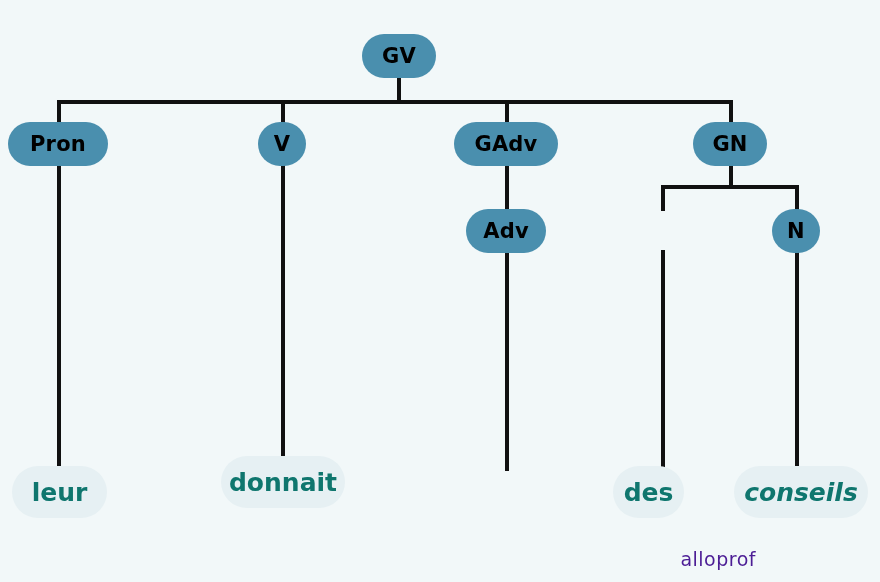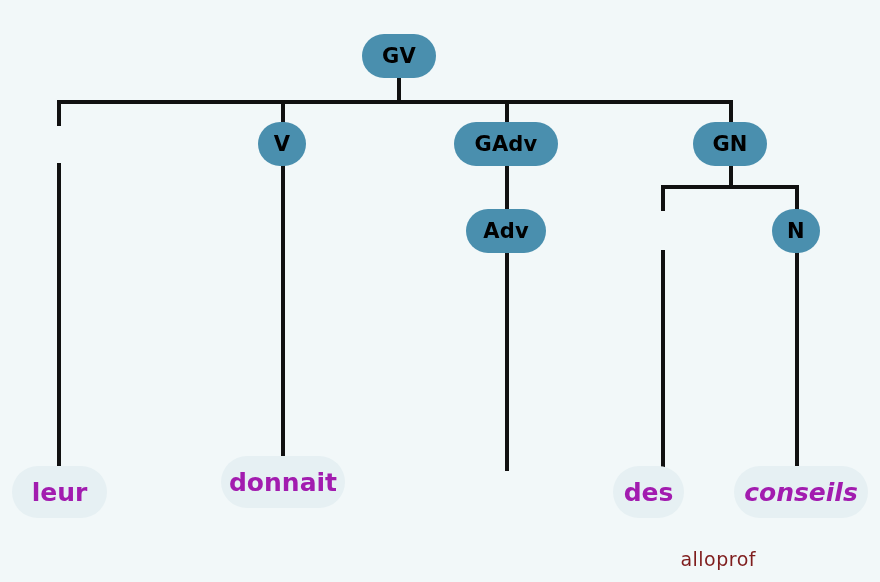--- a/index.html
+++ b/index.html
@@ -41,38 +41,38 @@
     letter-spacing: 0.2px;
     line-height: 1;
     white-space: nowrap;
     z-index: 3;
   }
 
   
   .leaf {
     position: absolute;
     background: #e6f0f3;
-    color: #a21caf;
+    color: #0f766e;
     border-radius: 999px;
     display: flex;
     align-items: center;
     justify-content: center;
     font-weight: bold;
     font-size: 25px;
     line-height: 1;
     white-space: nowrap;
     z-index: 3;
   }
 
   
   #logo {
     position: absolute;
     right: 16px;
     bottom: 12px;
-    color: #7f1d1d;
+    color: #4c1d95;
     font-size: 19px;
     letter-spacing: 0.5px;
     font-family: "DejaVu Sans", sans-serif;
     z-index: 4;
   }
 </style>
 </head>
 <body>
 
 <div id="tree-canvas">
@@ -96,20 +96,23 @@
   <div class="edge edge-v" style="left:57px; top:163px; height:308px;"></div>
   <div class="edge edge-v" style="left:281px; top:163px; height:308px;"></div>
   <div class="edge edge-v" style="left:505px; top:250px; height:221px;"></div>
   <div class="edge edge-v" style="left:661px; top:250px; height:221px;"></div>
   <div class="edge edge-v" style="left:795px; top:250px; height:221px;"></div>
 
   <div class="node" style="left:362px; top:34px; width:74px; height:44px;">
     <span>GV</span>
   </div>
 
+  <div class="node" style="left:8px; top:122px; width:100px; height:44px;">
+    <span>Pron</span>
+  </div>
 
   <div class="node" style="left:258px; top:122px; width:48px; height:44px;">
     <span>V</span>
   </div>
 
   <div class="node" style="left:693px; top:122px; width:74px; height:44px;">
     <span>GN</span>
   </div>
 
   <div class="node" style="left:454px; top:122px; width:104px; height:44px;">

